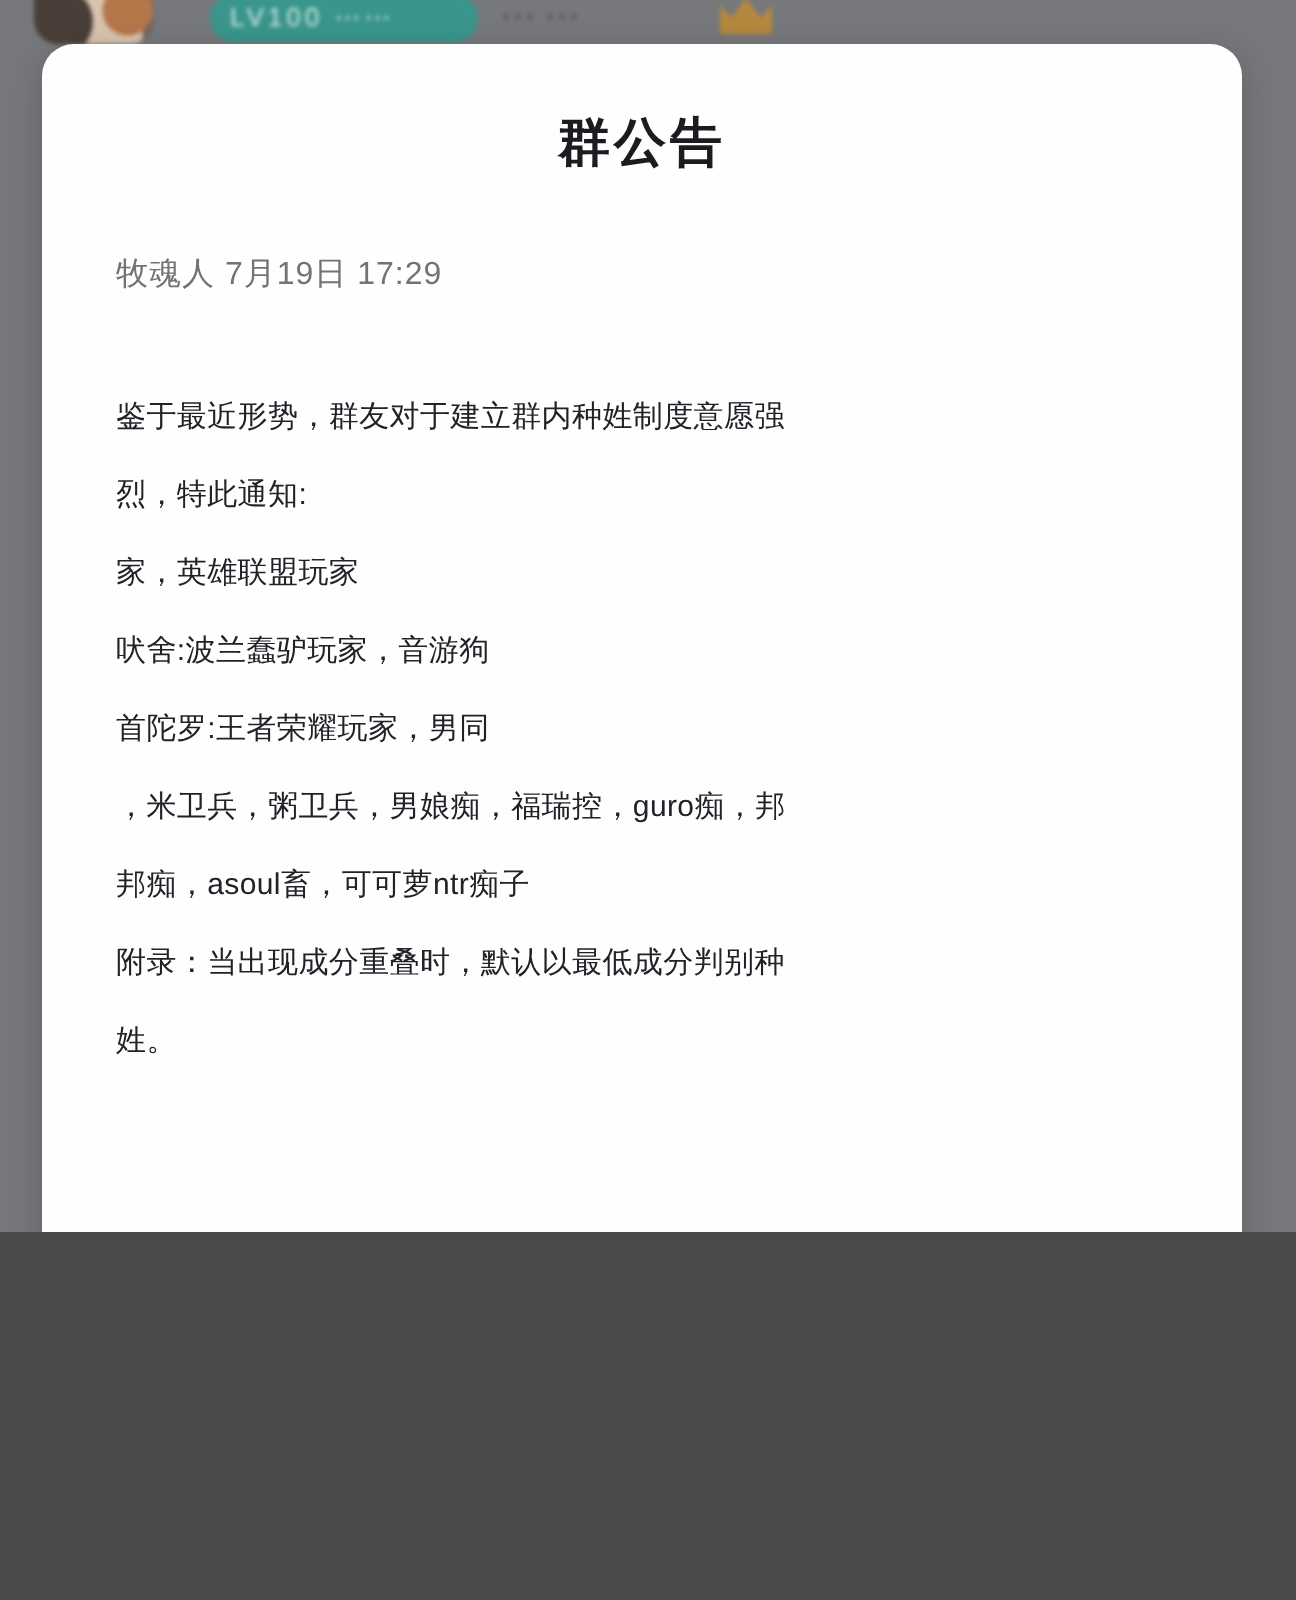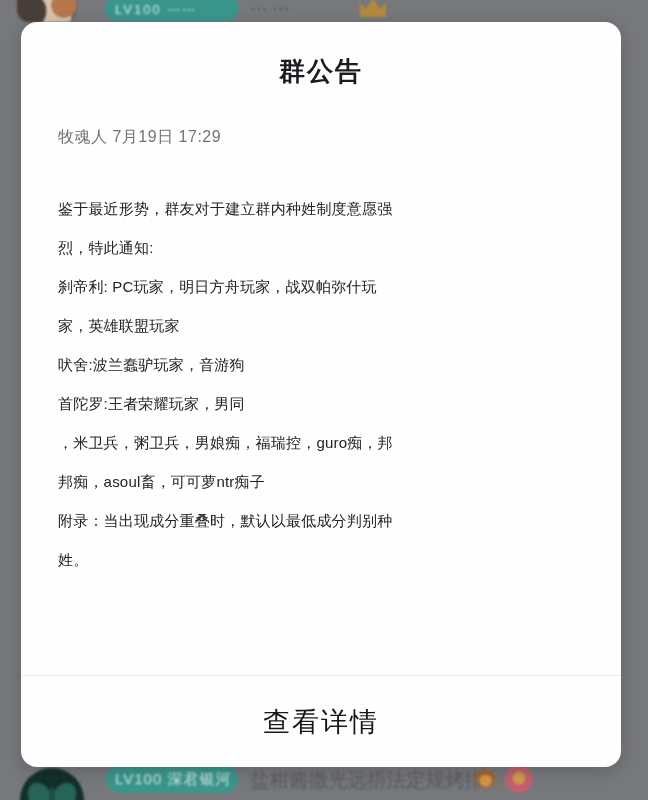--- a/index.html
+++ b/index.html
@@ -1,17 +1,17 @@
 <!DOCTYPE html>
 <html><head>
 <meta charset="utf-8">
 <style>
   html,body{margin:0;padding:0;background:#4a4a4d;}
   .screen{
-    position:relative;width:648px;height:800px;overflow:hidden;
+    position:relative;width:648px;height:616px;overflow:hidden;
     background:#77787c;
     font-family:"Liberation Sans","DejaVu Sans",sans-serif;
   }
   
   .bg-layer{position:absolute;inset:0;filter:blur(1px);}
   .avatar-top{
     position:absolute;left:17px;top:-34px;width:60px;height:56px;border-radius:12px;
     background:
       radial-gradient(circle at 20% 80%, #4a3e38 0 26%, transparent 27%),
       radial-gradient(circle at 78% 70%, #b5764a 0 20%, transparent 21%),
@@ -121,21 +121,20 @@
     <div class="modal-title">群公告</div>
 
     <div class="meta">
       <span>牧魂人</span>
       <span>7月19日 17:29</span>
     </div>
 
     <div class="body">
       <div class="line">鉴于最近形势，群友对于建立群内种姓制度意愿强</div>
       <div class="line">烈，特此通知:</div>
-      <div class="line">刹帝利: PC玩家，明日方舟玩家，战双帕弥什玩</div>
       <div class="line">家，英雄联盟玩家</div>
       <div class="line">吠舍:波兰蠢驴玩家，音游狗</div>
       <div class="line">首陀罗:王者荣耀玩家，男同</div>
       <div class="line">，米卫兵，粥卫兵，男娘痴，福瑞控，guro痴，邦</div>
       <div class="line">邦痴，asoul畜，可可萝ntr痴子</div>
       <div class="line">附录：当出现成分重叠时，默认以最低成分判别种</div>
       <div class="line">姓。</div>
     </div>
 
     <div class="divider"></div>

